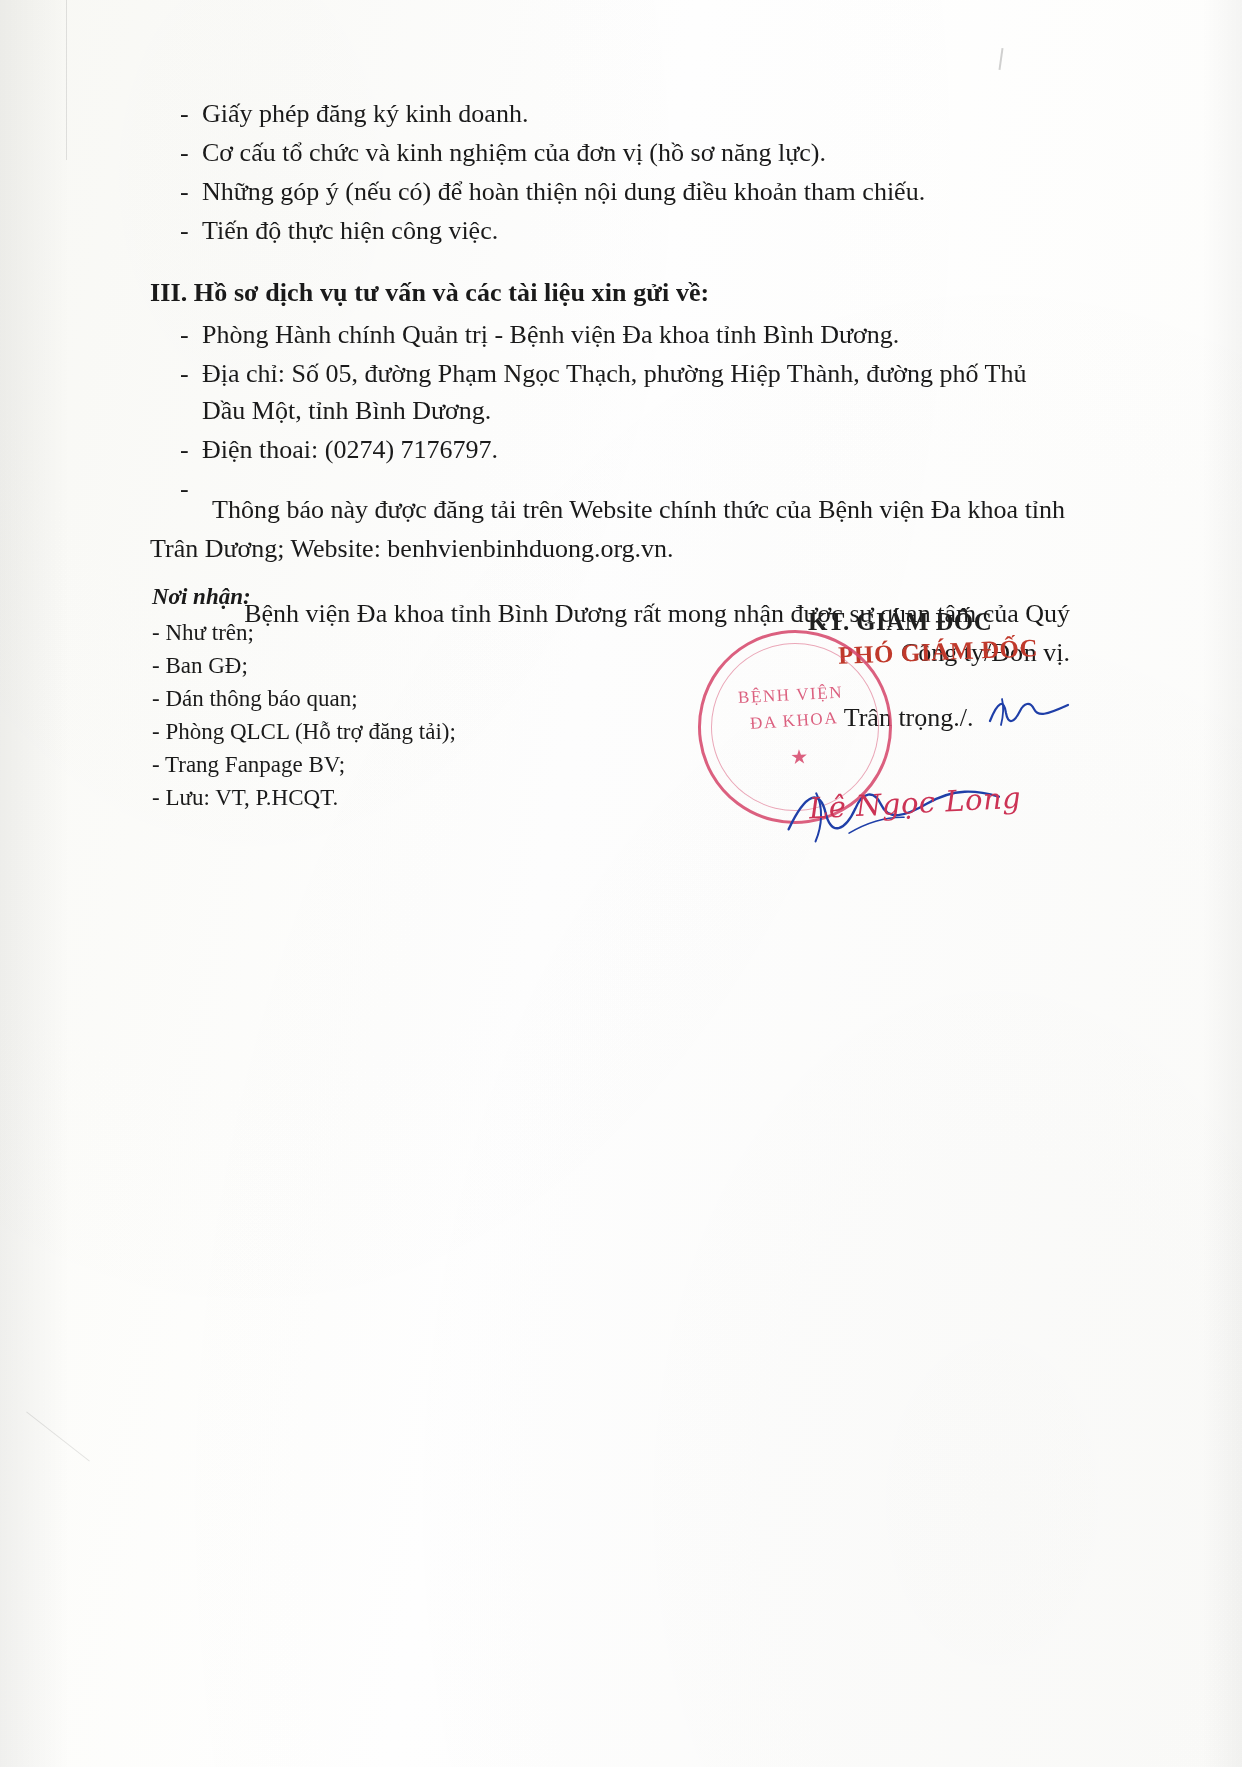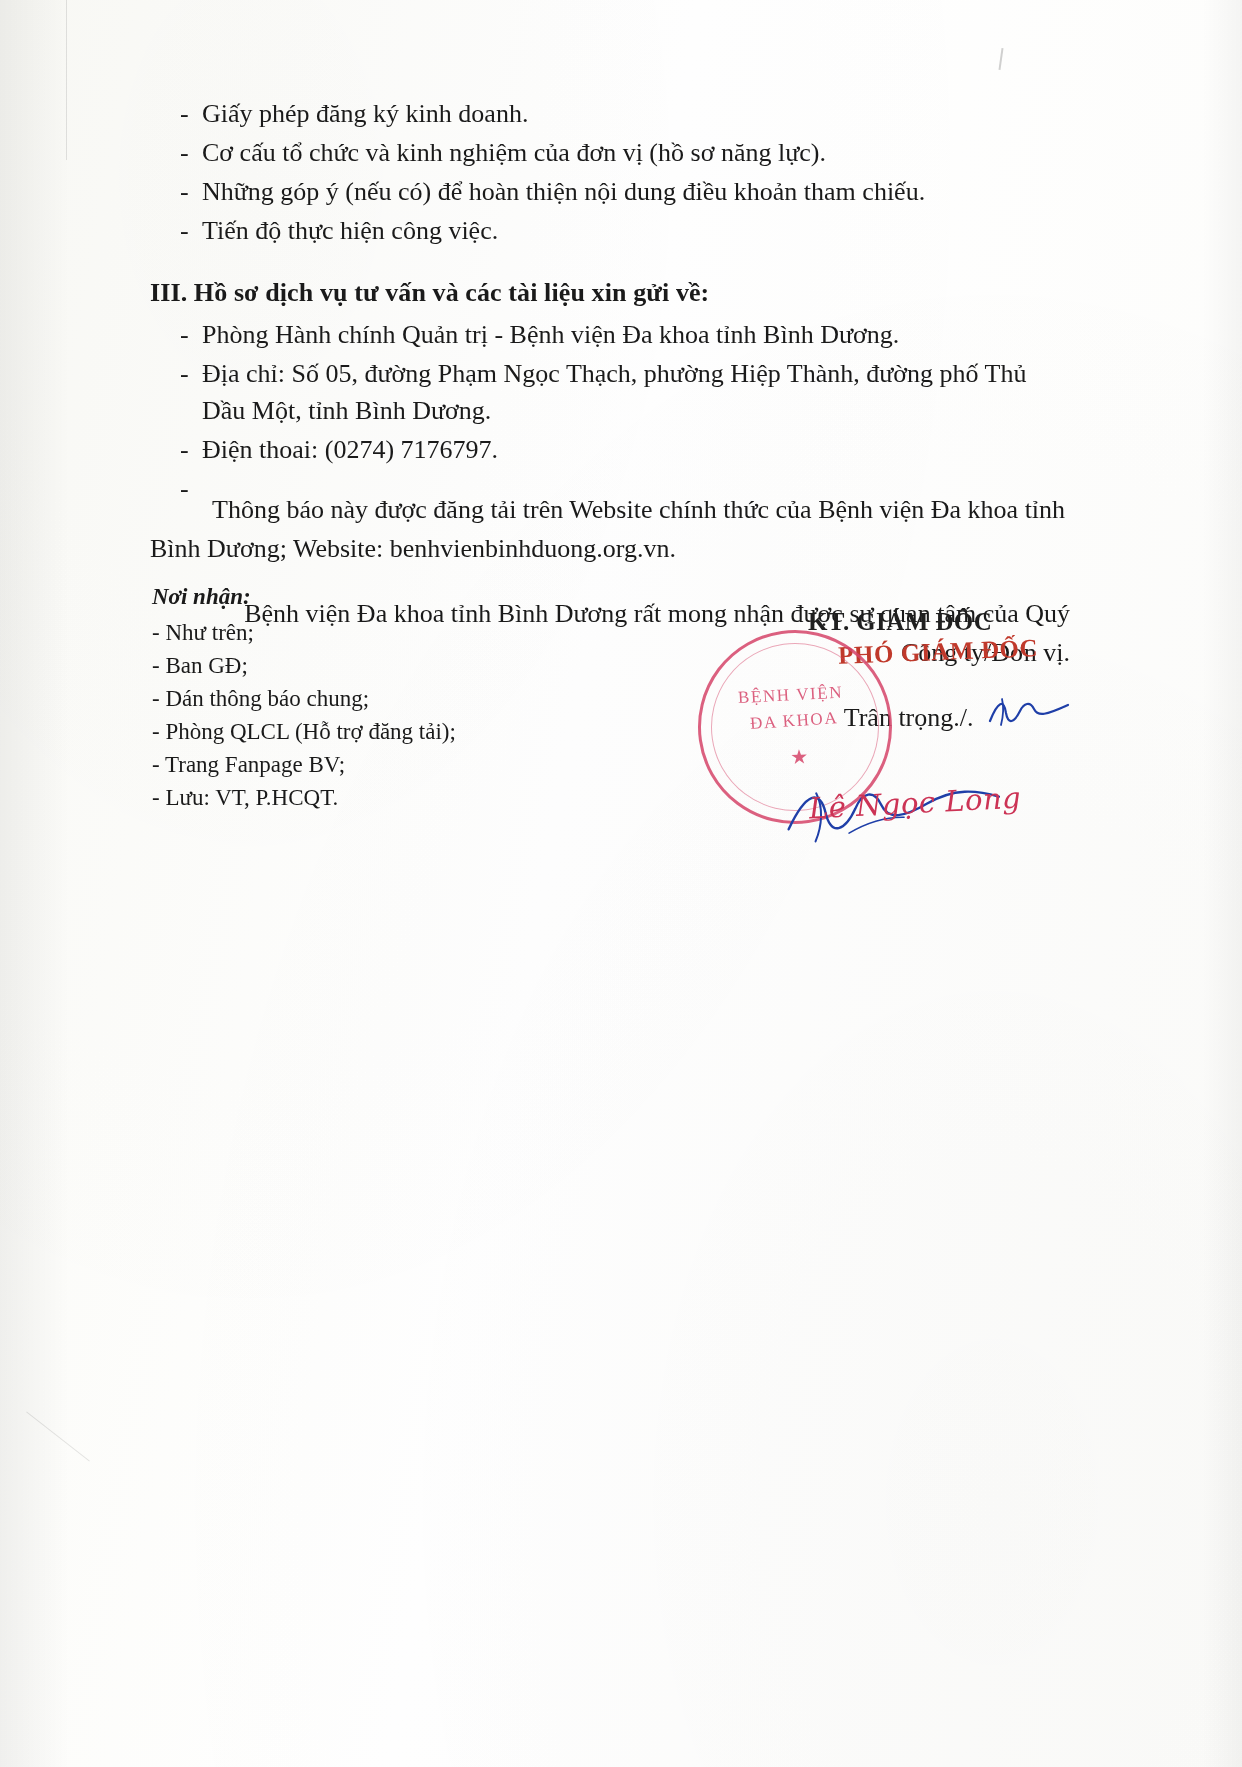--- a/index.html
+++ b/index.html
@@ -273,39 +273,39 @@
       </li>
       <li class="bullet-item">
         <span class="dash">-</span>
         <span>Điện thoai: (0274) 7176797.</span>
       </li>
       <li class="bullet-item">
         <span class="dash">-</span>
       </li>
     </ul>
 
-    <p class="para">Thông báo này được đăng tải trên Website chính thức của Bệnh viện Đa khoa tỉnh Bình Dương; Website: benhvienbinhduong.org.vn.</p>
+    <p class="para">Thông báo này được đăng tải trên Website chính thức của Bệnh viện Đa khoa tỉnh Trân Dương; Website: benhvienbinhduong.org.vn.</p>
     <p class="closing">Bệnh viện Đa khoa tỉnh Bình Dương rất mong nhận được sự quan tâm của Quý Công ty/Đơn vị.</p>
 
     <p class="closing">
       <span>Trân trọng./.</span>
       <span class="sig-inline">
         <svg width="90" height="34" viewBox="0 0 90 34" style="position:absolute;left:4px;top:-12px">
           <path d="M6 26 C14 6, 20 4, 22 18 C24 30, 30 28, 36 16 C40 8, 46 6, 50 14 C54 22, 62 20, 84 10" fill="none" stroke="#1f3fa8" stroke-width="2.2" stroke-linecap="round"></path>
           <path d="M18 4 C20 12, 19 22, 17 30" fill="none" stroke="#1f3fa8" stroke-width="1.8" stroke-linecap="round"></path>
         </svg>
       </span>
     </p>
   </div>
 
   <div class="footer">
     <div class="footer-title">Nơi nhận:</div>
     <div class="footer-line">- Như trên;</div>
     <div class="footer-line">- Ban GĐ;</div>
-    <div class="footer-line">- Dán thông báo chung;</div>
+    <div class="footer-line">- Dán thông báo quan;</div>
     <div class="footer-line">- Phòng QLCL (Hỗ trợ đăng tải);</div>
     <div class="footer-line">- Trang Fanpage BV;</div>
     <div class="footer-line">- Lưu: VT, P.HCQT.</div>
   </div>
 
   <div class="signature-block">
     <div class="sig-title">KT. GIÁM ĐỐC</div>
     <div class="sig-title-red">PHÓ GIÁM ĐỐC</div>
 
     <div class="stamp">

